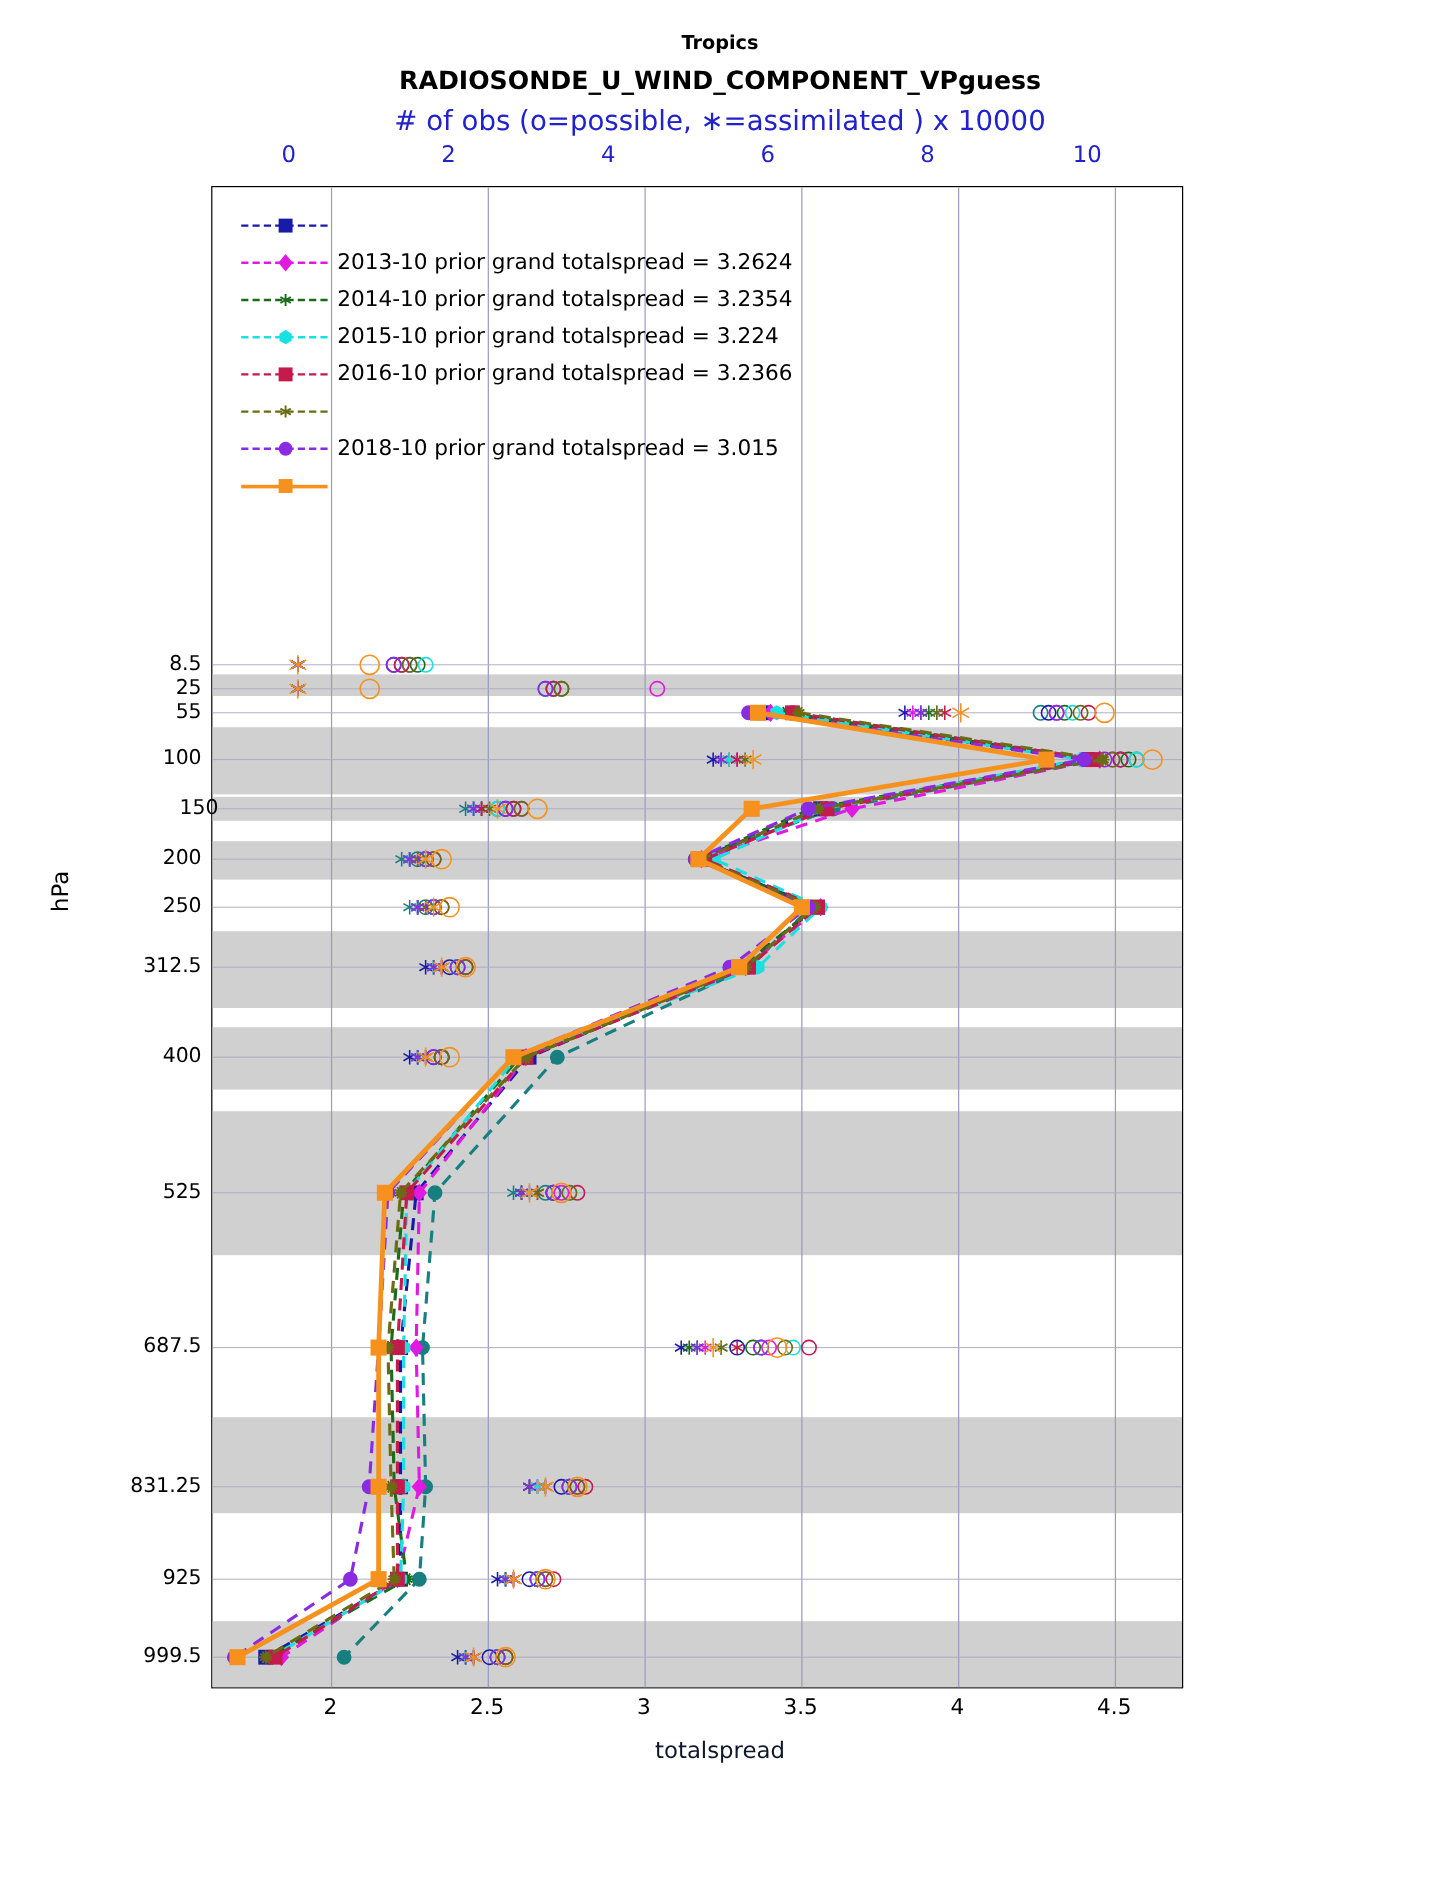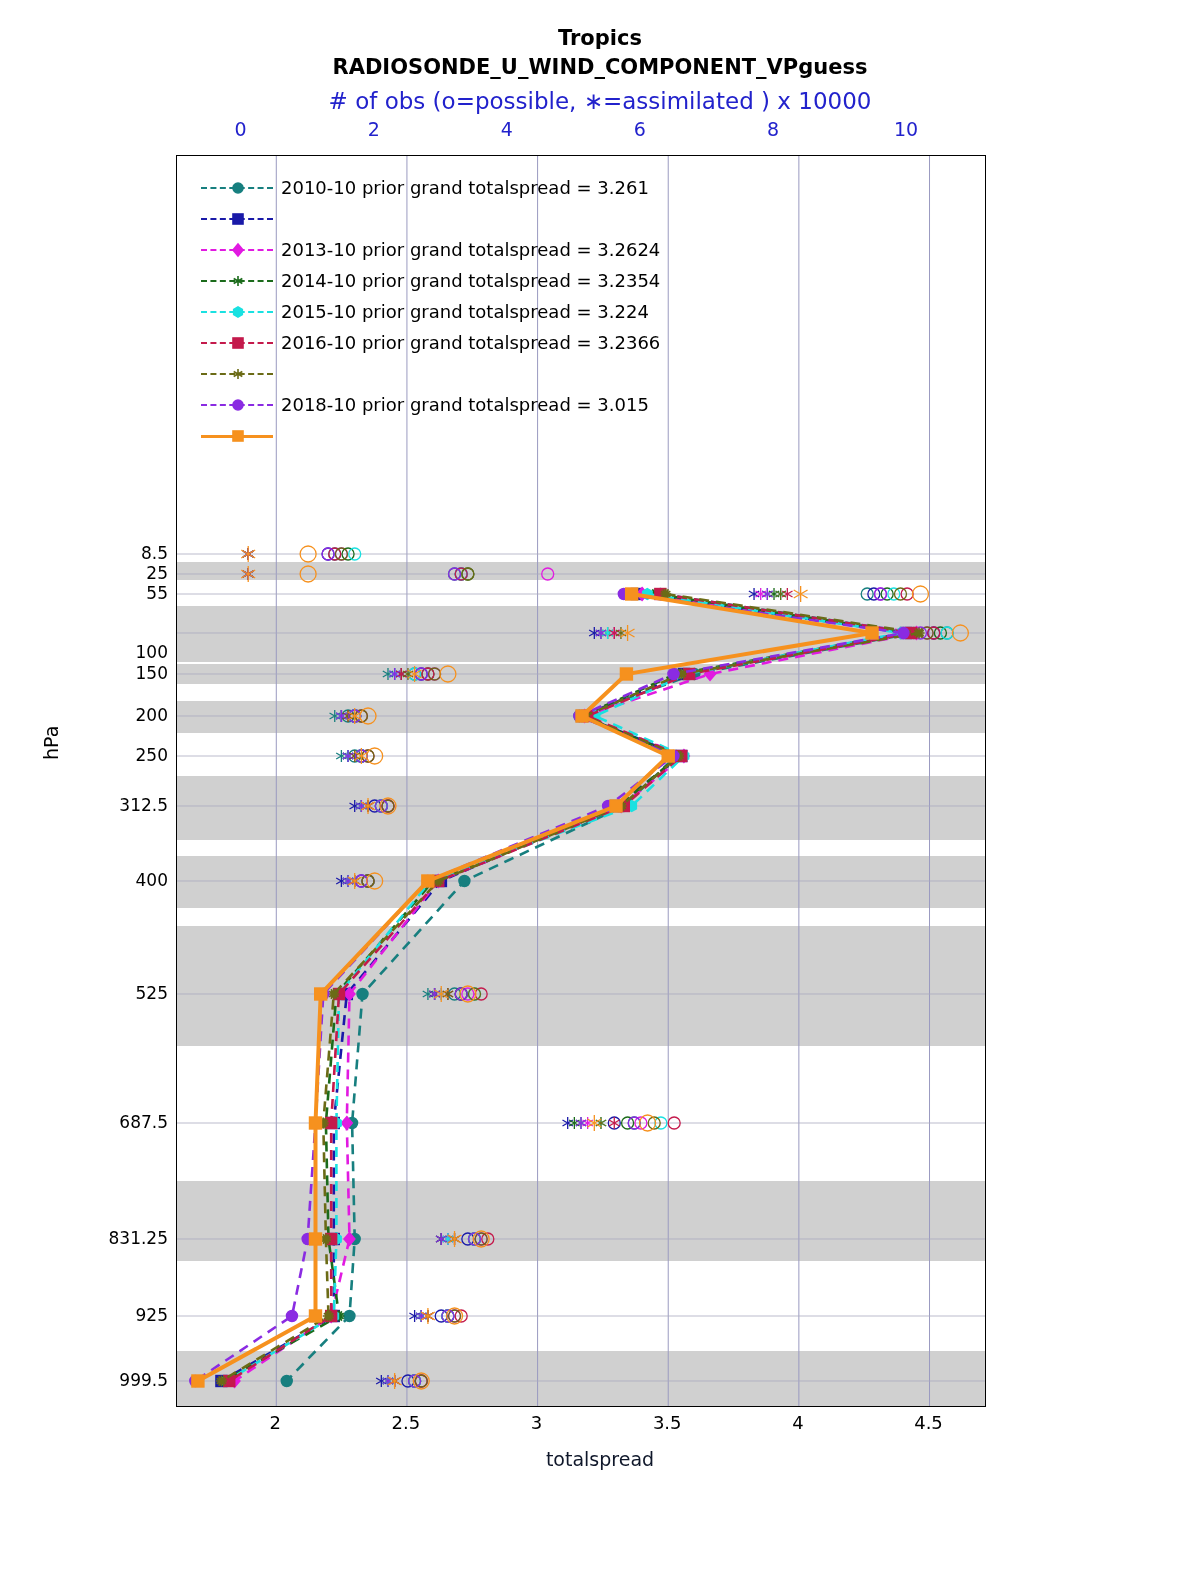--- a/index.html
+++ b/index.html
@@ -1,20 +1,20 @@
 <!DOCTYPE html>
 <html><head>
 <meta charset="utf-8">
 <style>
   html,body{margin:0;padding:0;background:#ffffff;}
   body{width:1200px;height:1575px;font-family:"DejaVu Sans","Liberation Sans",sans-serif;}
   #root{position:relative;width:1200px;height:1575px;}
 
   .ttl{position:absolute;width:100%;text-align:center;font-weight:bold;color:#000;}
-  #title1{top:26px;font-size:21px;}
+  #title1{top:26px;font-size:16px;}
   #title2{top:55px;font-size:21px;}
   #toptitle{position:absolute;top:88px;width:100%;text-align:center;font-size:23px;color:#2222cc;}
 
   #plot{position:absolute;left:176px;top:155px;width:810px;height:1252px;border:1.5px solid #000;box-sizing:border-box;overflow:hidden;background:#fff;}
 
   .band{position:absolute;left:0;width:100%;background:#d0d0d0;}
 
   .ylab{position:absolute;right:1016px;font-size:17px;color:#000;text-align:right;white-space:nowrap;transform:translateY(-50%);}
   #ylabels{position:absolute;left:0;top:155px;width:1108px;height:1252px;}
   #ylabels .ylab{left:0;width:168px;right:auto;}
@@ -455,31 +455,20 @@
         <rect x="244.83870967741936" y="719" width="12" height="12" fill="#f6911e" stroke="#f6911e" stroke-width="1.4"></rect>
         <rect x="137.7096774193548" y="832" width="12" height="12" fill="#f6911e" stroke="#f6911e" stroke-width="1.4"></rect>
         <rect x="132.4838709677419" y="961" width="12" height="12" fill="#f6911e" stroke="#f6911e" stroke-width="1.4"></rect>
         <rect x="132.4838709677419" y="1077" width="12" height="12" fill="#f6911e" stroke="#f6911e" stroke-width="1.4"></rect>
         <rect x="132.4838709677419" y="1154" width="12" height="12" fill="#f6911e" stroke="#f6911e" stroke-width="1.4"></rect>
         <rect x="14.903225806451577" y="1219" width="12" height="12" fill="#f6911e" stroke="#f6911e" stroke-width="1.4"></rect>
       </svg>
     <div id="legend">
         <div class="lgrow">
           <div class="lgsample">
-            <div class="ls-line" style="border-top-color: rgb(23, 127, 127);"></div>
-            <div class="ls-mk">
-              <svg width="14" height="14">
-                <circle cx="7" cy="7" r="5" stroke="#177f7f" stroke-width="1.6" fill="#177f7f"></circle>
-              </svg>
-            </div>
-          </div>
-          <div class="lgtext">2010-10 prior grand totalspread = 3.261</div>
-        </div>
-        <div class="lgrow">
-          <div class="lgsample">
             <div class="ls-line" style="border-top-color: rgb(26, 26, 168);"></div>
             <div class="ls-mk">
               <svg width="14" height="14">
                 <rect x="2" y="2" width="10" height="10" stroke="#1a1aa8" stroke-width="1.6" fill="#1a1aa8"></rect>
               </svg>
             </div>
           </div>
         </div>
         <div class="lgrow">
           <div class="lgsample">
@@ -556,22 +545,22 @@
             </div>
           </div>
         </div>
       </div>
   </div>
 
   <div id="ylabels">
       <div class="ylab" style="top: 398px;">8.5</div>
       <div class="ylab" style="top: 418px;">25</div>
       <div class="ylab" style="top: 438px;">55</div>
-      <div class="ylab" style="top: 477px; margin-top: 20px;">100</div>
-      <div class="ylab" style="top: 518px;">150</div>
+      <div class="ylab" style="top: 477px;">100</div>
+      <div class="ylab" style="top: 518px; padding-left: 14px;">150</div>
       <div class="ylab" style="top: 560px;">200</div>
       <div class="ylab" style="top: 600px;">250</div>
       <div class="ylab" style="top: 650px;">312.5</div>
       <div class="ylab" style="top: 725px;">400</div>
       <div class="ylab" style="top: 838px;">525</div>
       <div class="ylab" style="top: 967px;">687.5</div>
       <div class="ylab" style="top: 1083px;">831.25</div>
       <div class="ylab" style="top: 1160px;">925</div>
       <div class="ylab" style="top: 1225px;">999.5</div>
     </div>

